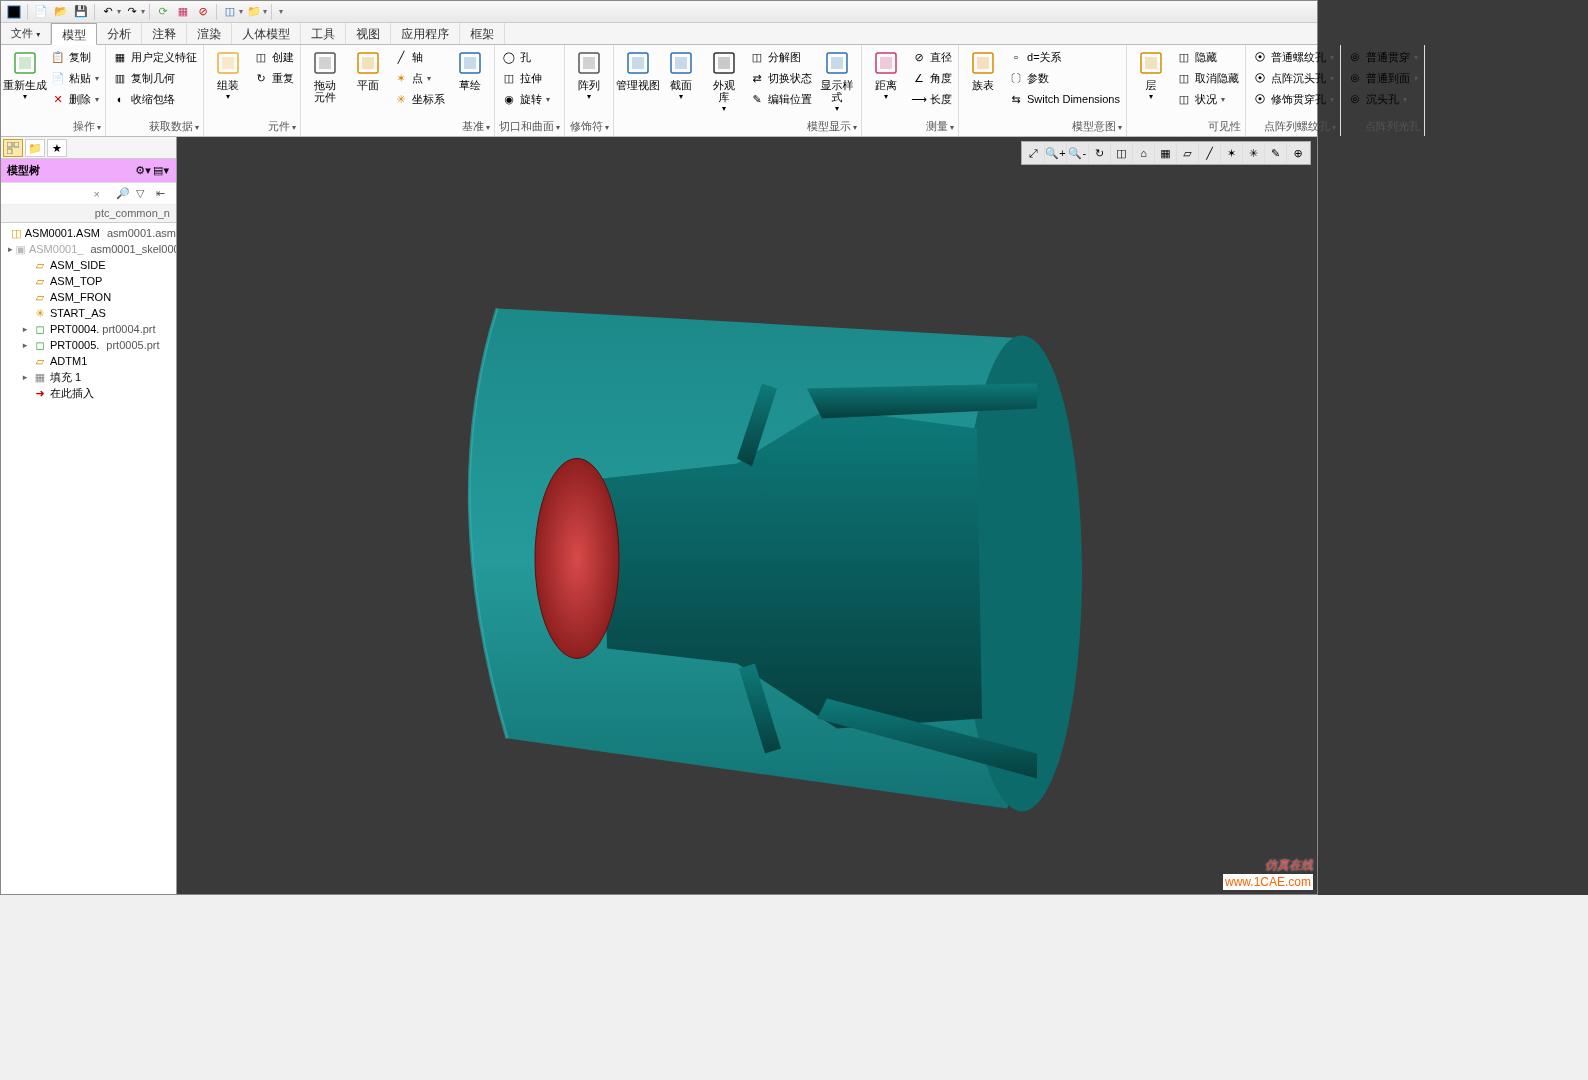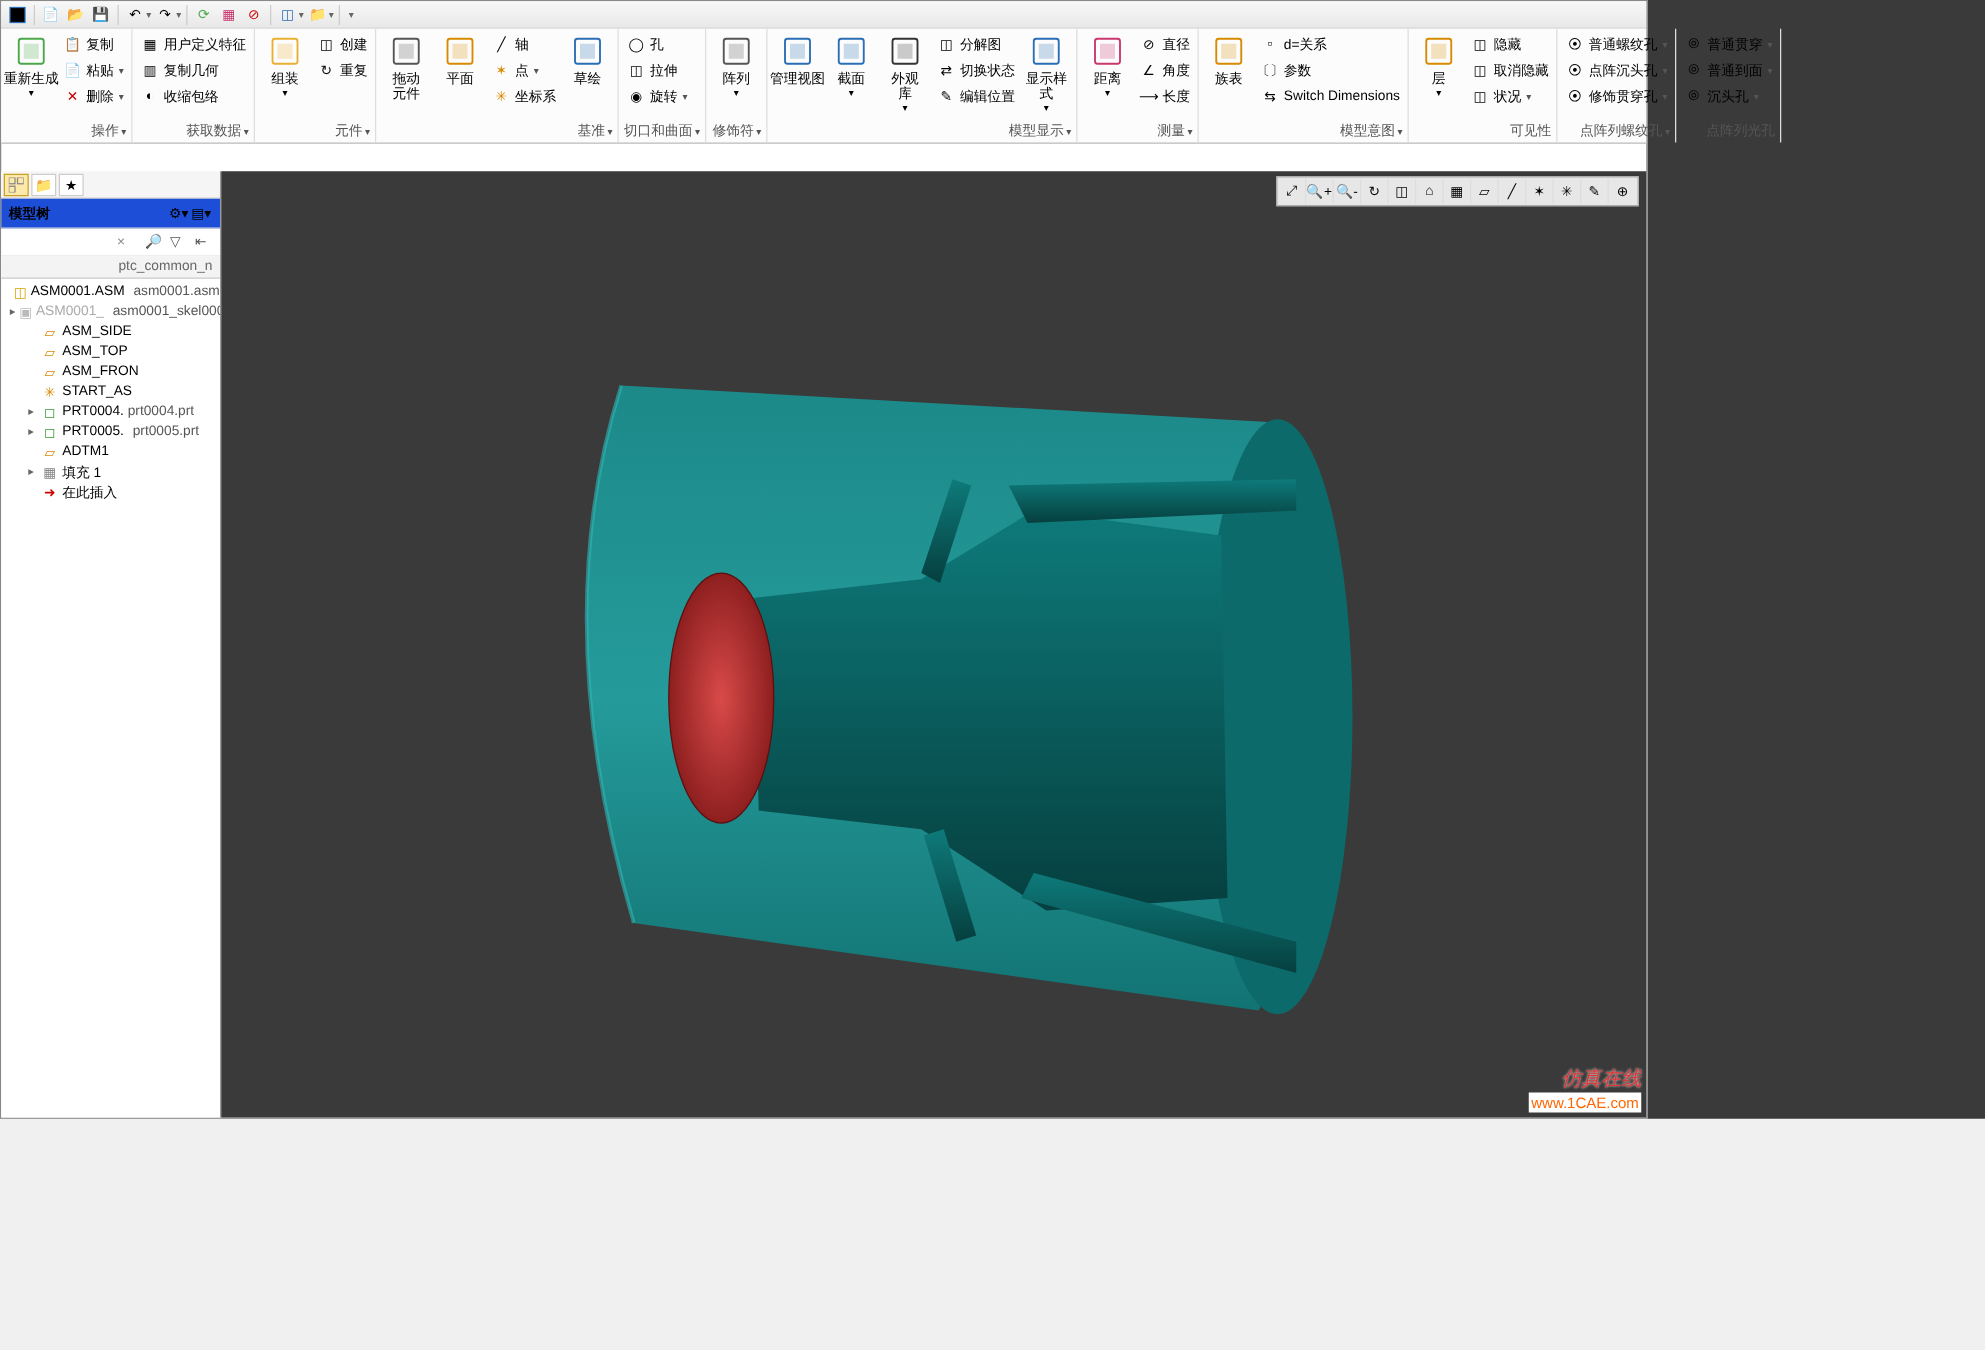--- a/index.html
+++ b/index.html
@@ -39,42 +39,42 @@
 .small-btn .ico { width: 16px; height: 16px; display:flex;align-items:center;justify-content:center; }
 .small-btn .lbl { font-size: 11px; }
 .small-btn .drop { font-size:8px; color:#555; margin-left:1px;}
 
 
 .main { position: absolute; top: 136px; left: 0; right: 0; bottom: 0; display: flex; }
 .sidebar { width: 176px; background: #fff; border-right: 1px solid #999; display: flex; flex-direction: column; }
 .side-tabs { height: 22px; display: flex; gap: 2px; padding: 2px; border-bottom: 1px solid #ccc; background:#f5f5f5;}
 .side-tabs .st { width: 20px; height: 18px; border: 1px solid #ccc; background: #fff; cursor: pointer; display:flex;align-items:center;justify-content:center;}
 .side-tabs .st.active { background:#fde9a9; border-color:#c9a227;}
-.side-header { height: 24px; display: flex; align-items: center; padding: 0 6px; border-bottom: 1px solid #ddd; background:#1d4ed8;}
+.side-header { height: 24px; display: flex; align-items: center; padding: 0 6px; border-bottom: 1px solid #ddd; background:#f0abfc;}
 .side-header .title { font-weight: bold; flex: 1; }
 .side-header .tool { width:18px; cursor:pointer; font-size:11px; text-align:center;}
 .side-filter { height: 22px; display: flex; align-items: center; gap: 6px; padding: 0 6px; border-bottom: 1px solid #eee; justify-content:flex-end;}
 .side-filter .filt-close { color:#888; cursor:pointer;}
 .side-filter .filt-ico { width:14px; cursor:pointer; color:#555;}
 .tree-hdr { height:18px; border-bottom:1px solid #ccc; background:#f3f3f3; font-size:10px; color:#666; padding:2px 6px; display:flex;}
 .tree-hdr span:last-child{ margin-left:auto; }
 .tree { flex: 1; overflow: auto; padding: 2px 0; }
 .tree-row { display: flex; align-items: center; height: 16px; padding-left: 4px; cursor: pointer; font-family: "SimSun", monospace; font-size: 11px; gap: 3px; white-space: nowrap; }
 .tree-row .tw { width: 10px; color: #666; font-size: 9px; text-align: center; }
 .tree-row .ti { width: 14px; text-align: center; }
 .tree-row .gray { color: #aaa; }
 .indent { display:inline-block; width:12px; }
 
 .viewport { flex: 1; background: #3a3a3a; position: relative; overflow: hidden; }
 .view-toolbar { position: absolute; top: 4px; right: 6px; display: flex; gap: 0; background: rgba(240,240,240,0.95); border: 1px solid #aaa; padding: 1px; }
 .view-toolbar .vt { width: 22px; height: 20px; display: flex; align-items: center; justify-content: center; cursor: pointer; border-right:1px solid #ddd;}
 .view-toolbar .vt:last-child{border-right:none;}
 
 .watermark { position:absolute; right:4px; bottom:4px; text-align:right; font-family: "SimSun"; }
-.watermark .l1 { color:#d33; font-size:16px; font-style:italic; text-shadow:0 0 2px #fff;}
+.watermark .l1 { color:#d33; font-size:12px; font-style:italic; text-shadow:0 0 2px #fff;}
 .watermark .l2 { color:#ff6600; font-size:12px; background:#fff; padding:1px 2px;}
 svg { display:block; }
 
 
 .model-canvas { position:absolute; left:50%; top:50%; transform:translate(-50%,-48%); }
 </style>
 </head>
 <body>
 
 <div class="window-outer">
@@ -103,20 +103,32 @@
       <div class="qsep"></div>
       <div class="qitem" style="color:#2a6eb5">◫</div>
           <span class="qdrop">▾</span>
       <div class="qitem" style="color:#d8a400">📁</div>
           <span class="qdrop">▾</span>
       <div class="qsep"></div>
       <span class="qdrop" style="margin-left:3px">▾</span>
     </div>
   </div>
 
+  <div class="tabs">
+    <div class="tab file"><span>文件</span> <span style="font-size:8px">▾</span></div>
+    <div class="tab active">模型</div>
+    <div class="tab">分析</div>
+    <div class="tab">注释</div>
+    <div class="tab">渲染</div>
+    <div class="tab">人体模型</div>
+    <div class="tab">工具</div>
+    <div class="tab">视图</div>
+    <div class="tab">应用程序</div>
+    <div class="tab">框架</div>
+  </div>
 
   <div class="ribbon" id="ribbon">
         <div class="group">
           <div class="group-body">
             <div class="big-btn">
               <div class="ico">
                 <svg width="26" height="26">
                   <rect x="3" y="3" width="20" height="20" rx="2" fill="none" stroke="#4aa84a" stroke-width="1.5"></rect>
                   <rect x="7" y="7" width="12" height="12" fill="#4aa84a" opacity="0.25"></rect>
                 </svg>

